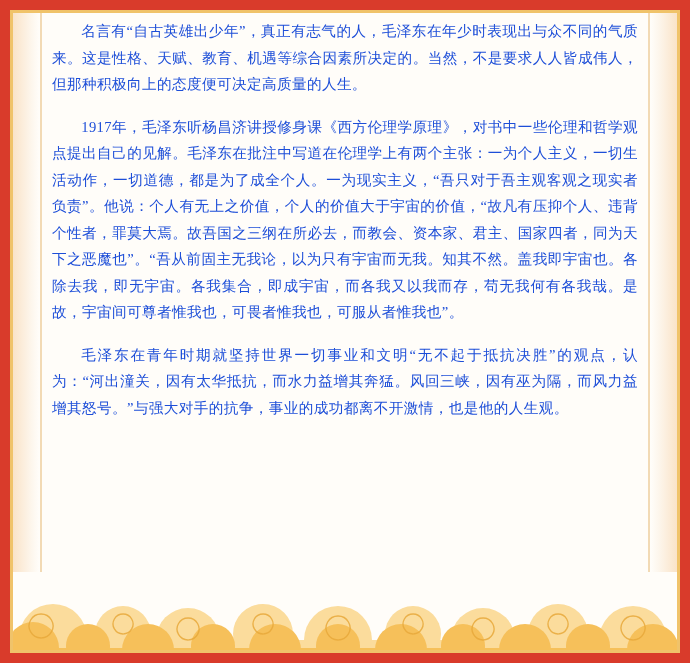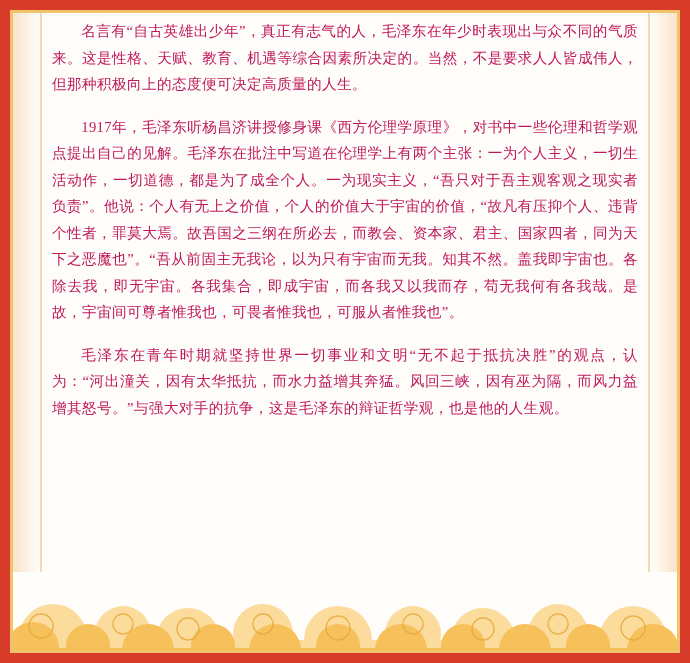--- a/index.html
+++ b/index.html
@@ -70,21 +70,21 @@
     position: absolute;
     left: 52px;
     top: 18px;
     width: 586px;
     height: 560px;
     overflow: hidden;
   }
   .para {
     font-size: 14.6px;
     line-height: 26.5px;
-    color: #be185d;
+    color: #1d4ed8;
     text-align: justify;
     text-justify: inter-ideograph;
     margin: 0 0 16px 0;
     text-indent: 2em;
     letter-spacing: 0.4px;
   }
   
   .cloud-band {
     position: absolute;
     left: 13px;
@@ -103,21 +103,21 @@
   <div class="frame-outer"></div>
   <div class="frame-gold"></div>
   <div class="side-band-left"></div>
   <div class="side-band-right"></div>
   <div class="inner-rule-left"></div>
   <div class="inner-rule-right"></div>
 
   <div class="content">
     <p class="para">名言有“自古英雄出少年”，真正有志气的人，毛泽东在年少时表现出与众不同的气质来。这是性格、天赋、教育、机遇等综合因素所决定的。当然，不是要求人人皆成伟人，但那种积极向上的态度便可决定高质量的人生。</p>
     <p class="para">1917年，毛泽东听杨昌济讲授修身课《西方伦理学原理》，对书中一些伦理和哲学观点提出自己的见解。毛泽东在批注中写道在伦理学上有两个主张：一为个人主义，一切生活动作，一切道德，都是为了成全个人。一为现实主义，“吾只对于吾主观客观之现实者负责”。他说：个人有无上之价值，个人的价值大于宇宙的价值，“故凡有压抑个人、违背个性者，罪莫大焉。故吾国之三纲在所必去，而教会、资本家、君主、国家四者，同为天下之恶魔也”。“吾从前固主无我论，以为只有宇宙而无我。知其不然。盖我即宇宙也。各除去我，即无宇宙。各我集合，即成宇宙，而各我又以我而存，苟无我何有各我哉。是故，宇宙间可尊者惟我也，可畏者惟我也，可服从者惟我也”。</p>
-    <p class="para">毛泽东在青年时期就坚持世界一切事业和文明“无不起于抵抗决胜”的观点，认为：“河出潼关，因有太华抵抗，而水力益增其奔猛。风回三峡，因有巫为隔，而风力益增其怒号。”与强大对手的抗争，这是毛泽东的辩证哲学观，也是他的人生观。</p>
+    <p class="para">毛泽东在青年时期就坚持世界一切事业和文明“无不起于抵抗决胜”的观点，认为：“河出潼关，因有太华抵抗，而水力益增其奔猛。风回三峡，因有巫为隔，而风力益增其怒号。”与强大对手的抗争，事业的成功都离不开激情，也是他的人生观。</p>
   </div>
 
   <div class="cloud-band">
     <svg width="664" height="78" viewBox="0 0 664 78" xmlns="http://www.w3.org/2000/svg">
       <rect x="0" y="0" width="664" height="78" fill="#fffdf9"></rect>
       <g fill="#fbdc9c">
         <circle cx="40" cy="66" r="34"></circle>
         <circle cx="110" cy="62" r="28"></circle>
         <circle cx="175" cy="68" r="32"></circle>
         <circle cx="250" cy="62" r="30"></circle>

